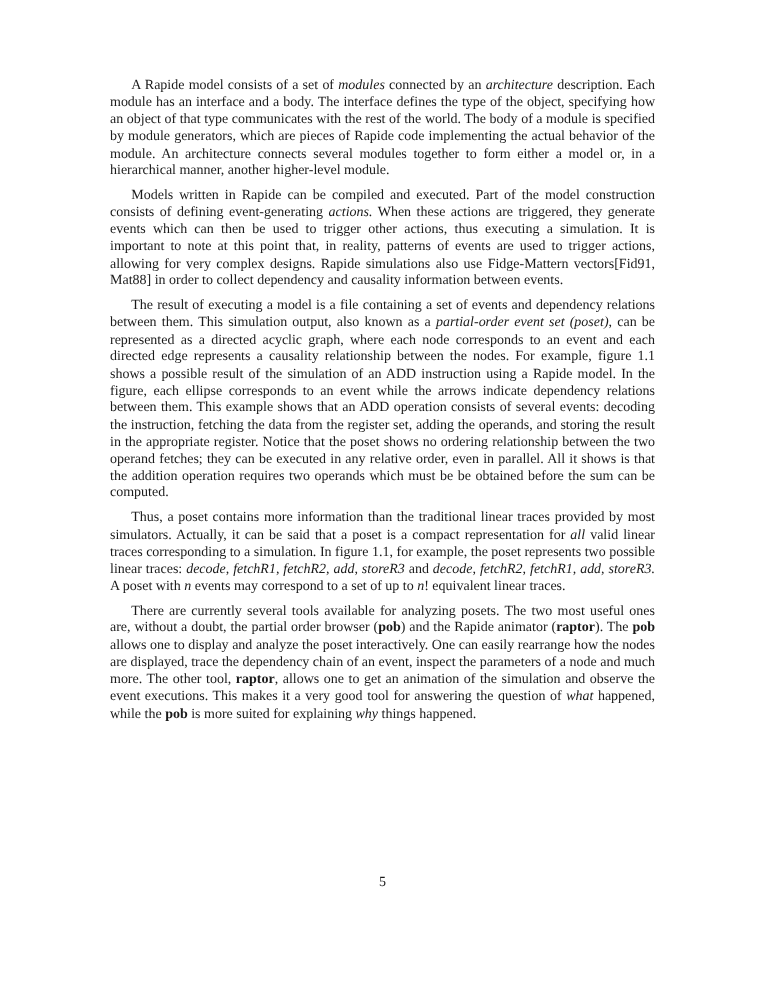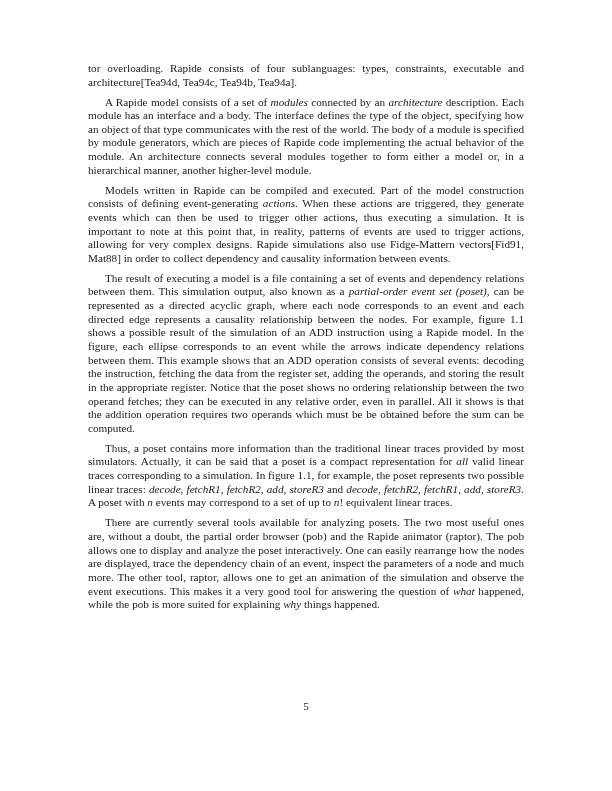--- a/index.html
+++ b/index.html
@@ -11,36 +11,35 @@
     width: 436px;
     font-family: "Liberation Serif", "DejaVu Serif", serif;
     font-size: 11.2px;
     line-height: 13.65px;
     color: #1a1a1a;
     text-align: justify;
   }
   .para { margin: 0 0 6.2px 0; text-indent: 17px; }
   .para.cont { text-indent: 0; }
   .em { font-style: italic; }
-  .b { font-weight: normal; }
+  .b { font-weight: bold; }
   .page-number {
     position: absolute;
     left: 0; width: 612px;
     top: 700px;
     text-align: center;
     font-family: "Liberation Serif", "DejaVu Serif", serif;
     font-size: 11.2px;
     color: #1a1a1a;
   }
 </style>
 </head>
 <body>
 
 <div class="page">
-  <p class="para cont"><span>tor overloading. Rapide consists of four sublanguages: types, constraints, executable and architecture[Tea94d, Tea94c, Tea94b, Tea94a].</span></p>
   <p class="para"><span>A Rapide model consists of a set of </span><span class="em">modules</span><span> connected by an </span><span class="em">architecture</span><span> description. Each module has an interface and a body. The interface defines the type of the object, specifying how an object of that type communicates with the rest of the world. The body of a module is specified by module generators, which are pieces of Rapide code implementing the actual behavior of the module. An architecture connects several modules together to form either a model or, in a hierarchical manner, another higher-level module.</span></p>
   <p class="para"><span>Models written in Rapide can be compiled and executed. Part of the model construction consists of defining event-generating </span><span class="em">actions.</span><span> When these actions are triggered, they generate events which can then be used to trigger other actions, thus executing a simulation. It is important to note at this point that, in reality, patterns of events are used to trigger actions, allowing for very complex designs. Rapide simulations also use Fidge-Mattern vectors[Fid91, Mat88] in order to collect dependency and causality information between events.</span></p>
   <p class="para"><span>The result of executing a model is a file containing a set of events and dependency relations between them. This simulation output, also known as a </span><span class="em">partial-order event set (poset)</span><span>, can be represented as a directed acyclic graph, where each node corresponds to an event and each directed edge represents a causality relationship between the nodes. For example, figure 1.1 shows a possible result of the simulation of an ADD instruction using a Rapide model. In the figure, each ellipse corresponds to an event while the arrows indicate dependency relations between them. This example shows that an ADD operation consists of several events: decoding the instruction, fetching the data from the register set, adding the operands, and storing the result in the appropriate register. Notice that the poset shows no ordering relationship between the two operand fetches; they can be executed in any relative order, even in parallel. All it shows is that the addition operation requires two operands which must be be obtained before the sum can be computed.</span></p>
   <p class="para"><span>Thus, a poset contains more information than the traditional linear traces provided by most simulators. Actually, it can be said that a poset is a compact representation for </span><span class="em">all</span><span> valid linear traces corresponding to a simulation. In figure 1.1, for example, the poset represents two possible linear traces: </span><span class="em">decode, fetchR1, fetchR2, add, storeR3</span><span> and </span><span class="em">decode, fetchR2, fetchR1, add, storeR3.</span><span> A poset with </span><span class="em">n</span><span> events may correspond to a set of up to </span><span class="em">n</span><span>! equivalent linear traces.</span></p>
   <p class="para"><span>There are currently several tools available for analyzing posets. The two most useful ones are, without a doubt, the partial order browser (</span><span class="b">pob</span><span>) and the Rapide animator (</span><span class="b">raptor</span><span>). The </span><span class="b">pob</span><span> allows one to display and analyze the poset interactively. One can easily rearrange how the nodes are displayed, trace the dependency chain of an event, inspect the parameters of a node and much more. The other tool, </span><span class="b">raptor</span><span>, allows one to get an animation of the simulation and observe the event executions. This makes it a very good tool for answering the question of </span><span class="em">what</span><span> happened, while the </span><span class="b">pob</span><span> is more suited for explaining </span><span class="em">why</span><span> things happened.</span></p>
 </div>
 
 <div class="page-number">5</div>
 
 </body></html>

